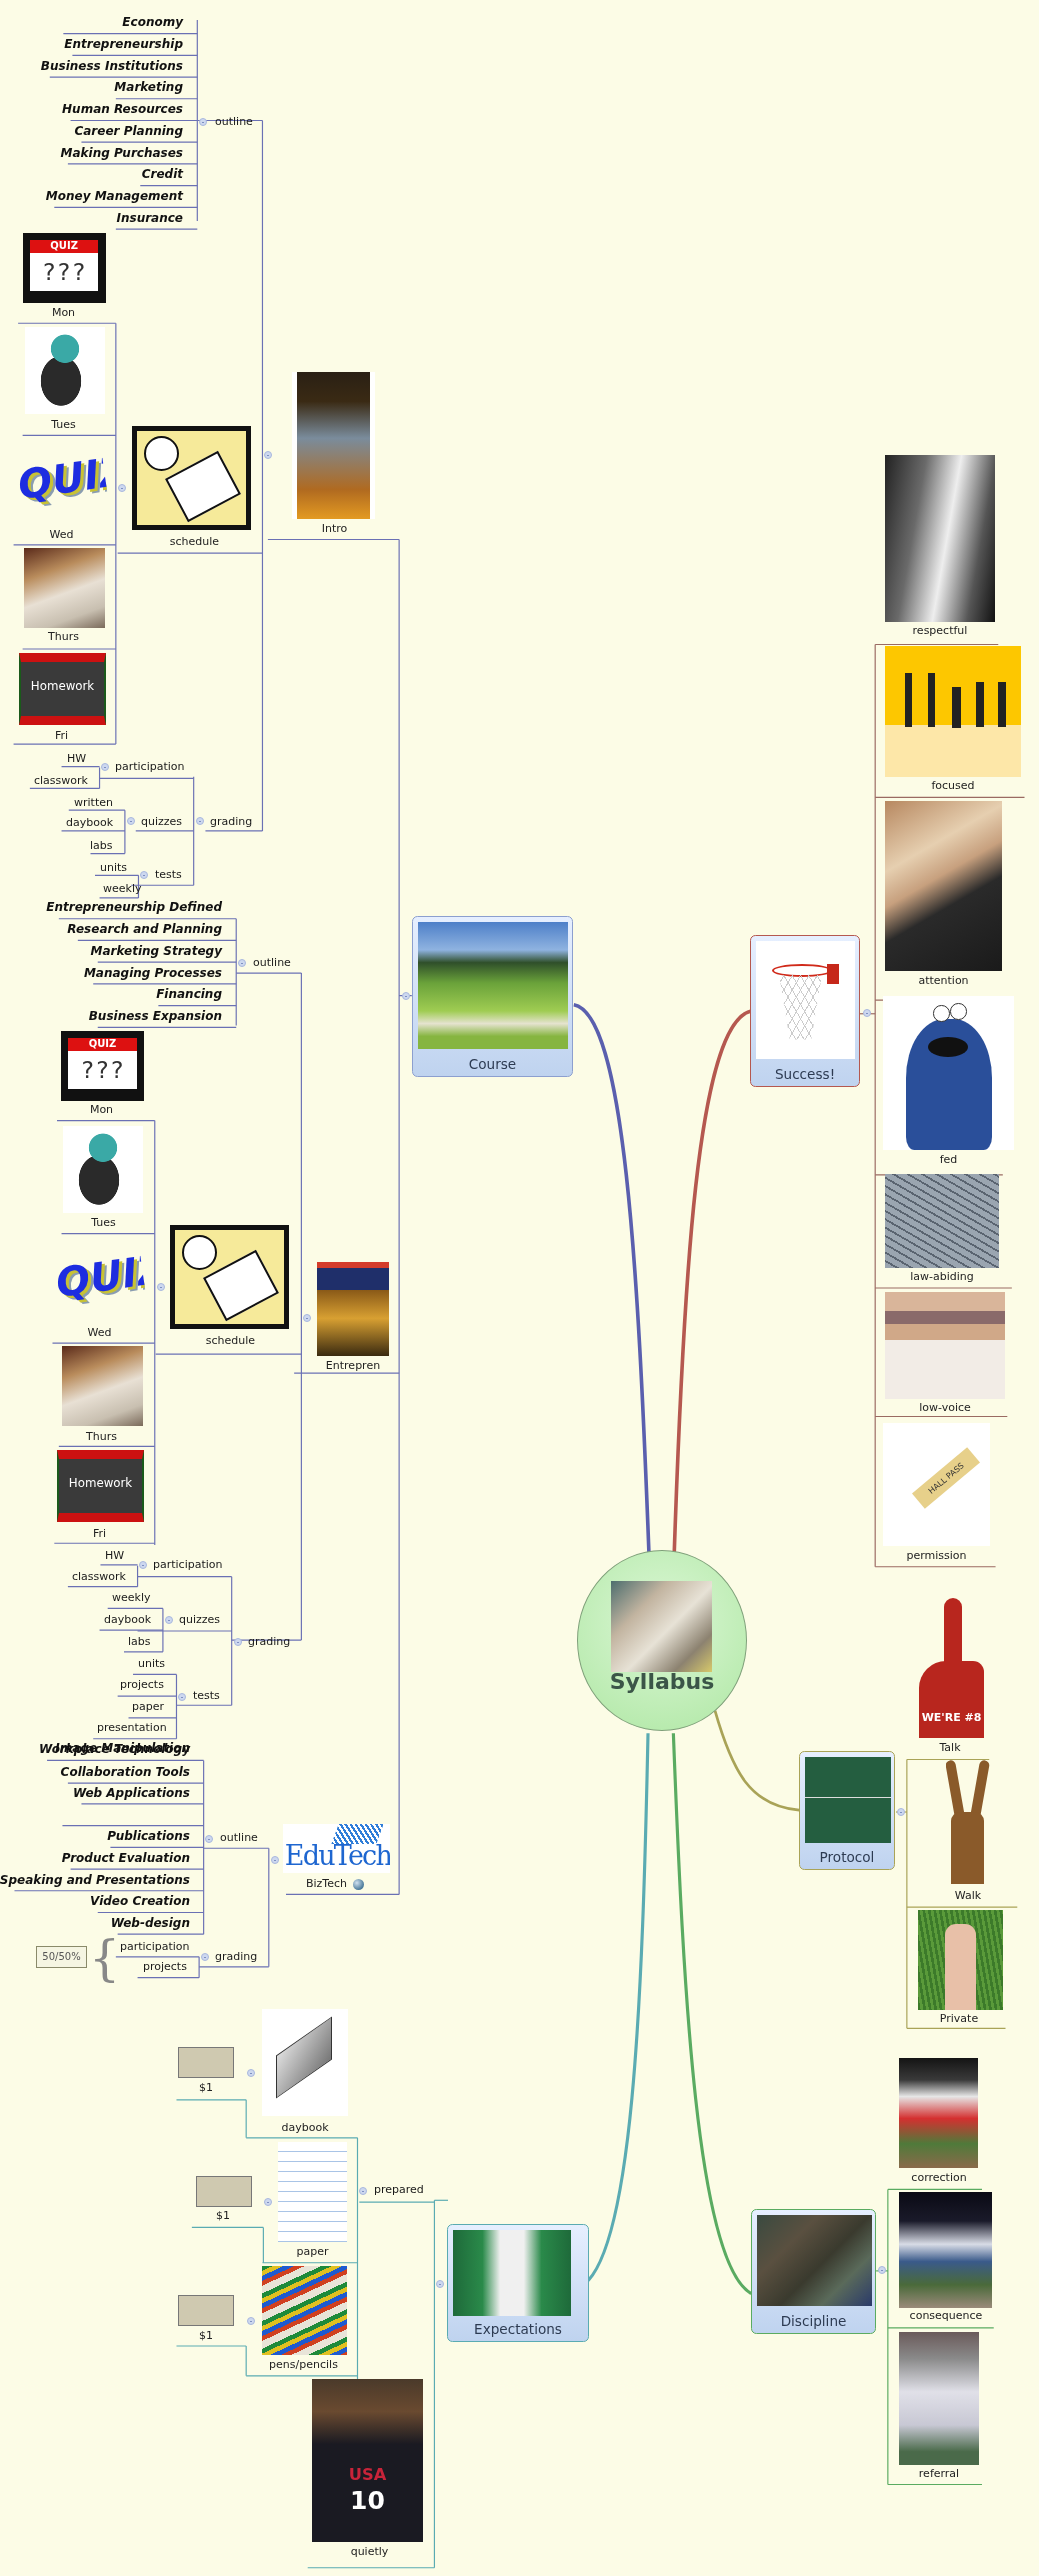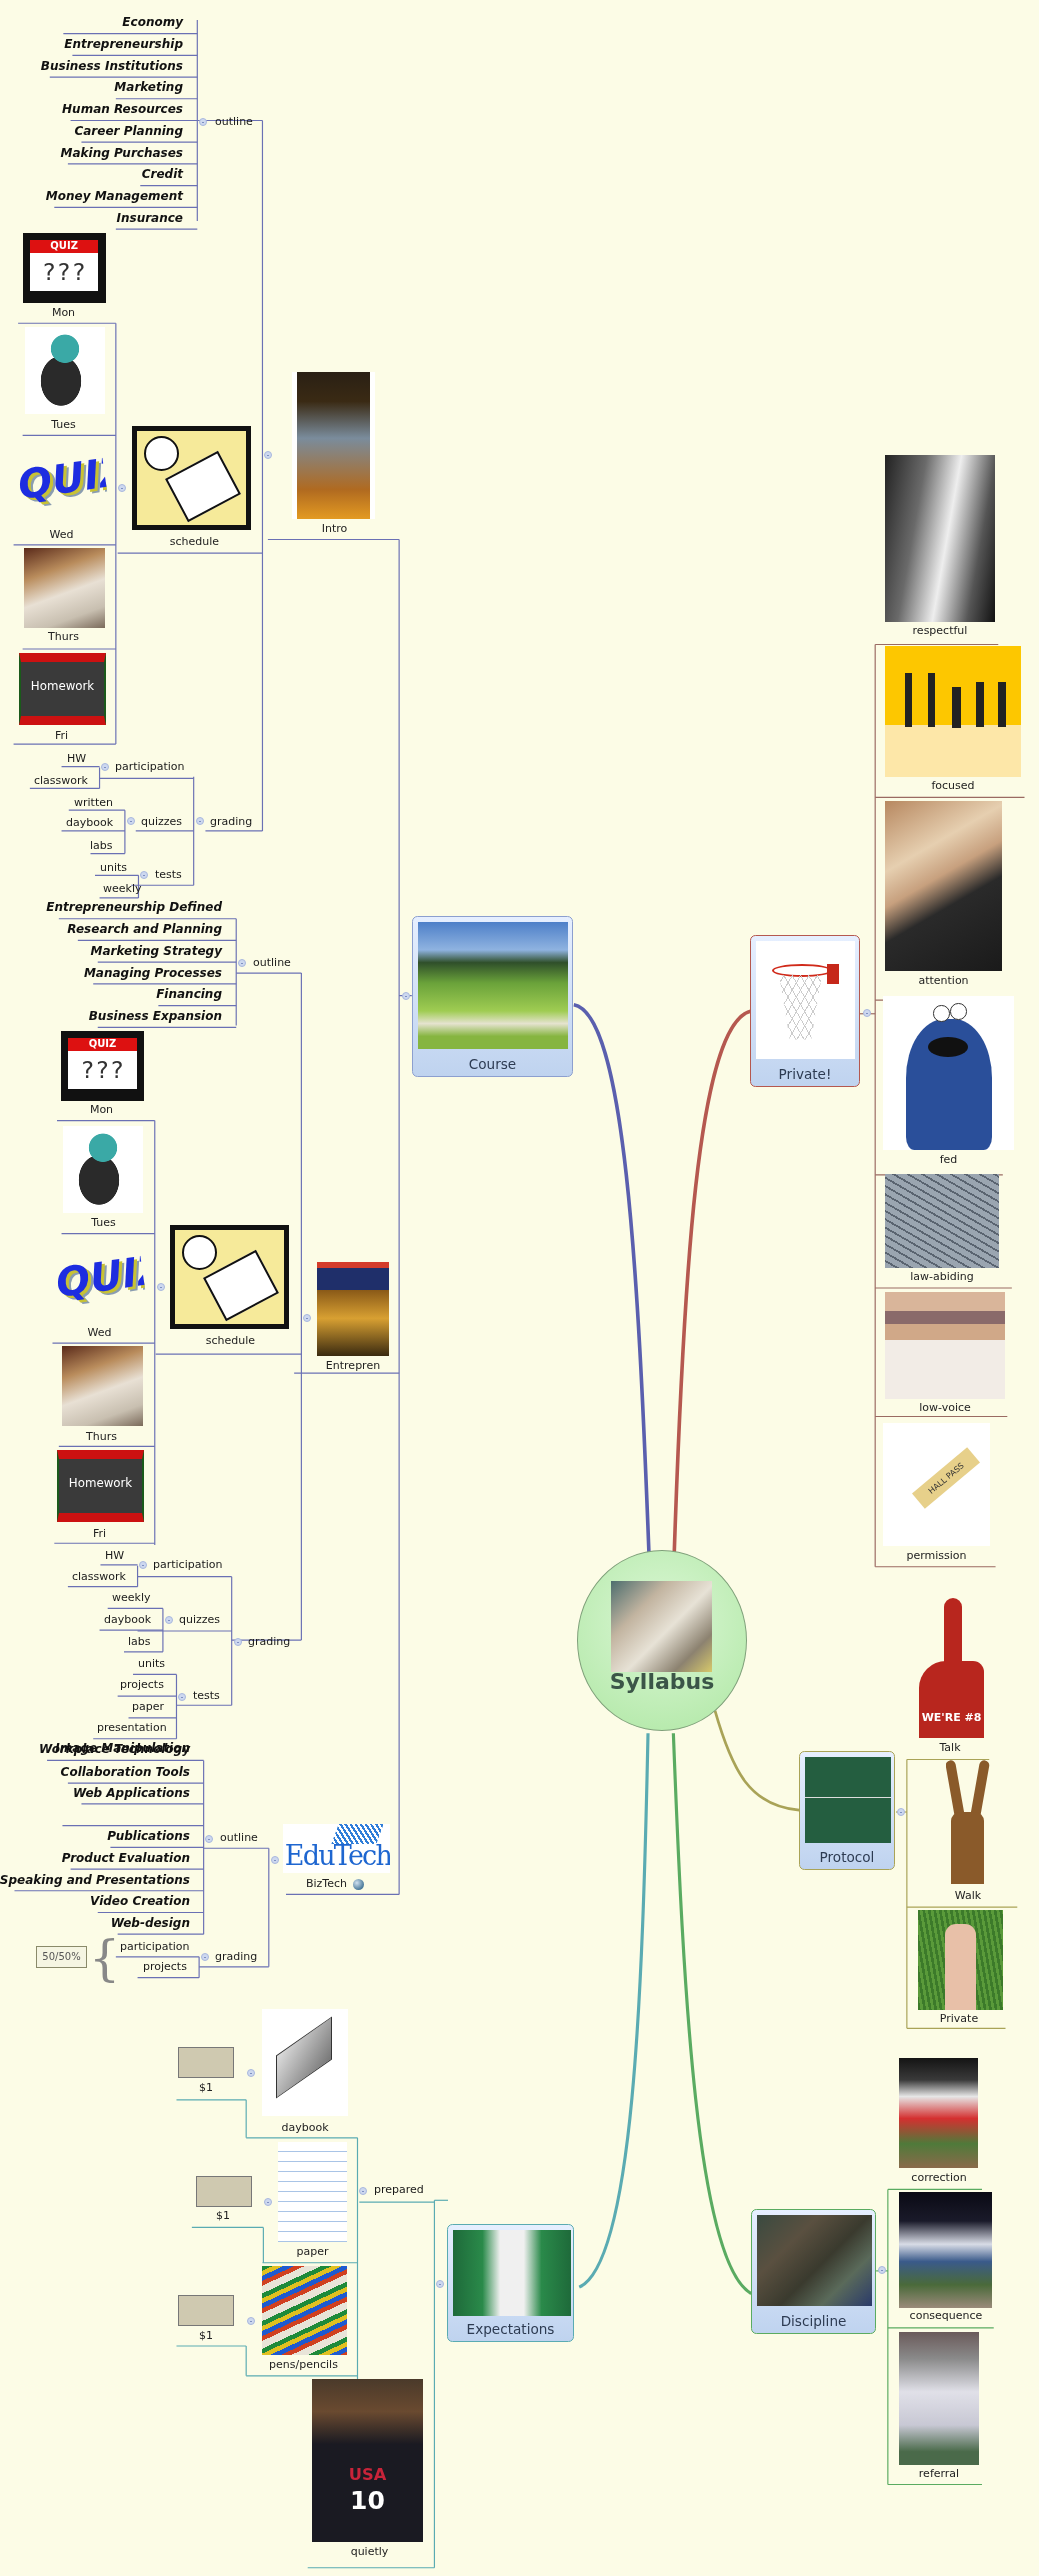--- a/index.html
+++ b/index.html
@@ -264,21 +264,21 @@
 <div class="label" style="left:143px; top:1961px;">projects</div>
 <div class="brace" style="left:89px; top:1934px;">{</div>
 <div class="pct-box" style="left:36px; top:1946px; width:49px; height:20px;">50/50%</div>
 
 <div class="main-node" style="left:750px; top:935px; width:110px; height:152px; border-color:#b5584f;">
   <div class="img" style="left:4.5px; top:4.5px; width:99px; height:118px; background:#fff;">
     <div style="position:absolute; left:16.3px; top:23.5px; width:56px; height:9px; border:2.7px solid #d02a1a; border-radius:50%;"></div>
     <div style="position:absolute; left:71px; top:23.5px; width:12.7px; height:20px; background:#c6281a;"></div>
     <div style="position:absolute; left:23.5px; top:34px; width:43px; height:65px; background: repeating-linear-gradient(60deg,#ccc 0 0.9px,transparent 0.9px 7.2px), repeating-linear-gradient(-60deg,#ccc 0 0.9px,transparent 0.9px 7.2px); clip-path: polygon(0 0,100% 0,75% 100%,25% 100%);"></div>
   </div>
-  <div class="title">Private!</div>
+  <div class="title">Success!</div>
 </div>
 <div class="collapse" style="left:863px; top:1009px;"></div>
 
 <div class="img" style="left:885px; top:455px; width:110px; height:167px; background: linear-gradient(100deg,#222 0%,#6a6a6a 30%,#eee 55%,#555 80%,#111 100%);"></div>
 <div class="cap" style="left:885px; top:625px; width:110px;">respectful</div>
 <div class="img" style="left:885px; top:646px; width:136px; height:131px; background: linear-gradient(180deg,#fdc700 0 60%,#fde7a8 60%);">
   <div style="position:absolute; left:20px; top:27px; width:7.2px; height:54px; background:#222;"></div>
   <div style="position:absolute; left:43px; top:27px; width:7.2px; height:54px; background:#222;"></div>
   <div style="position:absolute; left:67px; top:41px; width:9px; height:41px; background:#222;"></div>
   <div style="position:absolute; left:91px; top:36px; width:8.1px; height:45px; background:#222;"></div>
@@ -333,21 +333,21 @@
 </div>
 <div class="collapse" style="left:878px; top:2266px;"></div>
 
 <div class="img" style="left:899px; top:2058px; width:79px; height:110px; background: linear-gradient(180deg,#141414 0%,#3a3a3a 20%,#e6e6e6 35%,#d43030 55%,#4f7a3a 78%,#8a6a4a 100%);"></div>
 <div class="cap" style="left:892px; top:2172px; width:94px;">correction</div>
 <div class="img" style="left:899px; top:2192px; width:93px; height:116px; background: linear-gradient(180deg,#0a0a14 0%,#1a1a2a 25%,#d8dce6 45%,#3a5a8a 60%,#4a6a3a 80%,#9a8a7a 100%);"></div>
 <div class="cap" style="left:899px; top:2310px; width:94px;">consequence</div>
 <div class="img" style="left:899px; top:2332px; width:80px; height:133px; background: linear-gradient(180deg,#6a5a5a 0%,#8a8a8a 20%,#e0e0e8 45%,#c8c8d4 70%,#4a6a4a 90%);"></div>
 <div class="cap" style="left:892px; top:2468px; width:94px;">referral</div>
 
-<div class="main-node" style="left:447px; top:2224px; width:127px; height:118px; border-color:#5aabb2;">
+<div class="main-node" style="left:447px; top:2224px; width:142px; height:118px; border-color:#5aabb2;">
   <div class="img" style="left:4.5px; top:4.5px; width:118px; height:86px; background: linear-gradient(90deg,#1e6a3a 0%,#2a8a4a 25%,#f0f0f0 40%,#f0f0f0 60%,#2a8a4a 75%,#1e6a3a 100%);"></div>
   <div class="title">Expectations</div>
 </div>
 <div class="collapse" style="left:436px; top:2280px;"></div>
 
 <div class="label" style="left:374px; top:2184px;">prepared</div>
 <div class="collapse" style="left:359px; top:2187px;"></div>
 
 <div class="img" style="left:262px; top:2009px; width:86px; height:107px; background:#fff;">
   <div style="position:absolute; left:13.6px; top:27px; width:54px; height:41px; background: linear-gradient(135deg,#ddd,#777); transform:skewY(-35deg); border:0.9px solid #333;"></div>

